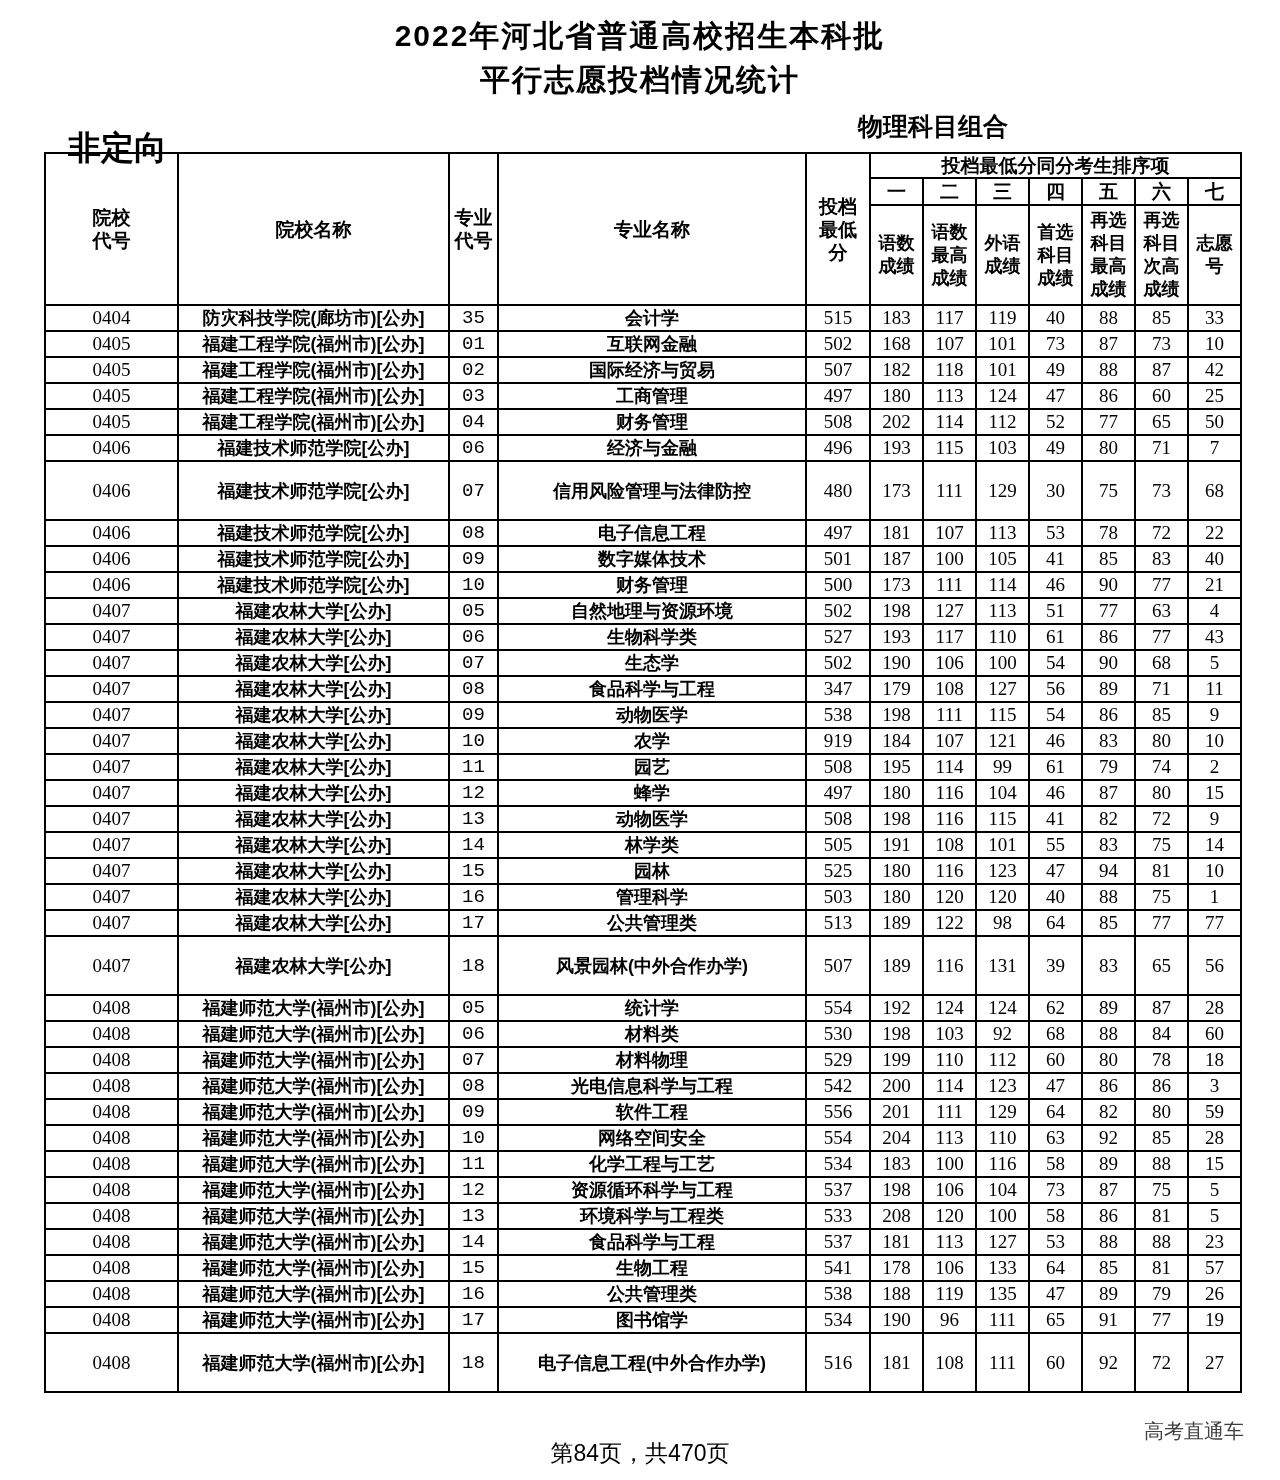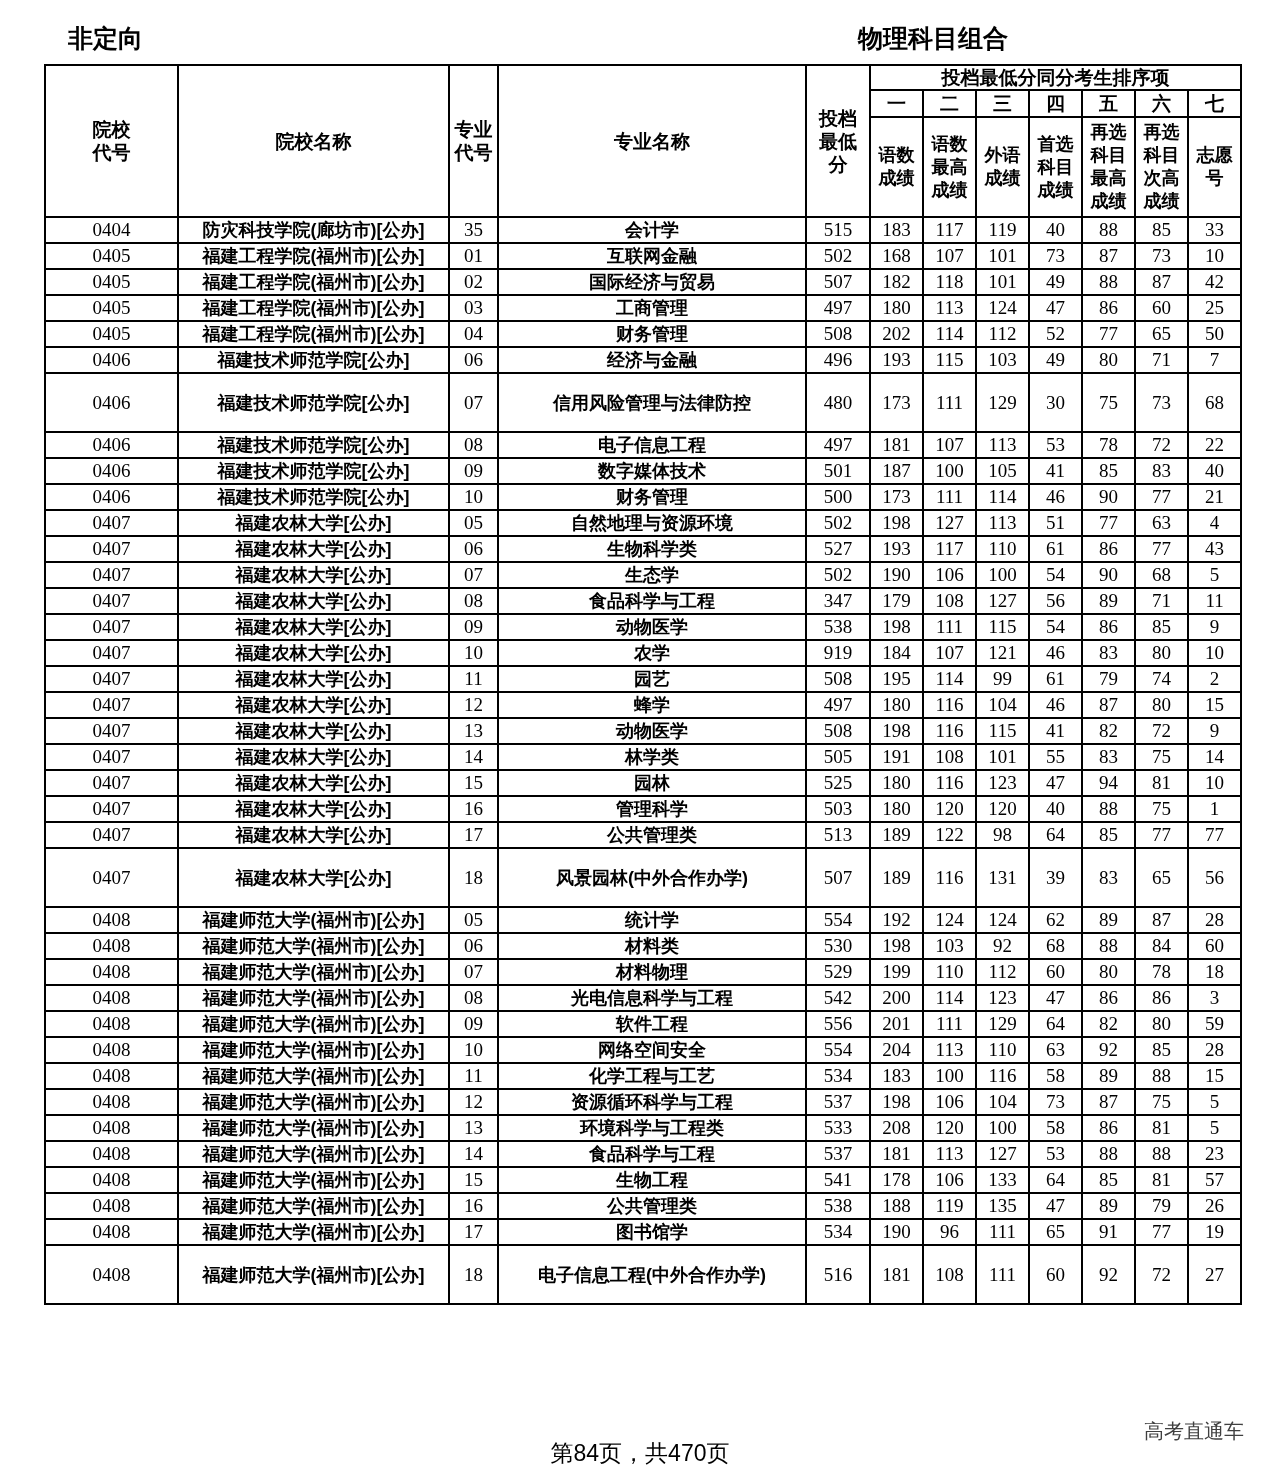--- a/index.html
+++ b/index.html
@@ -17,22 +17,22 @@
     font-weight: bold;
     line-height: 44px;
     letter-spacing: 2px;
   }
   .labels-row {
     position: relative;
     height: 34px;
     margin-top: 8px;
   }
   .left-label {
-    position: absolute; left: 68px; top: 0;
-    font-size: 25px; font-weight: bold;
+    position: absolute; left: 68px; top: 16px;
+    font-size: 33px; font-weight: bold;
   }
   .right-label {
     position: absolute; left: 858px; top: 0;
     font-size: 25px; font-weight: bold;
   }
   table.stats {
     border-collapse: collapse;
     table-layout: fixed;
     margin-left: 44px;
     margin-top: 8px;
@@ -49,21 +49,21 @@
     font-weight: bold;
     white-space: pre-line;
     font-size: 19px;
     line-height: 23px;
   }
   tr.hdr-group th { height: 22px; }
   tr.hdr-ordinal th { height: 25px; }
   tr.hdr-sub th { height: 98px; font-size: 18px; line-height: 23px; }
   td.c-code   { font-family: "Liberation Serif", serif; font-size: 19px; }
   td.c-name   { font-size: 18px; font-weight: bold; }
-  td.c-mcode  { font-family: Liberation Serif, serif; font-size: 19px; }
+  td.c-mcode  { font-family: Liberation Mono, monospace; font-size: 19px; }
   td.c-mname  { font-size: 18px; font-weight: bold; }
   td.c-num    { font-family: "Liberation Serif", serif; font-size: 19px; }
   tr.row-std td  { height: 24px; }
   tr.row-tall td { height: 57px; }
   .page-info {
     position: absolute;
     top: 1438px; left: 0;
     width: 100%;
     text-align: center;
     font-size: 23px;
@@ -72,20 +72,22 @@
     position: absolute;
     top: 1418px; right: 36px;
     font-size: 20px;
     color: #404040;
   }
 </style>
 </head>
 <body>
 
 <div class="doc-title">
+  <div>2022年河北省普通高校招生本科批</div>
+  <div>平行志愿投档情况统计</div>
 </div>
 
 <div class="labels-row">
   <span class="left-label">非定向</span>
   <span class="right-label">物理科目组合</span>
 </div>
 
 <table class="stats">
   <colgroup>
     <col style="width:133px">

